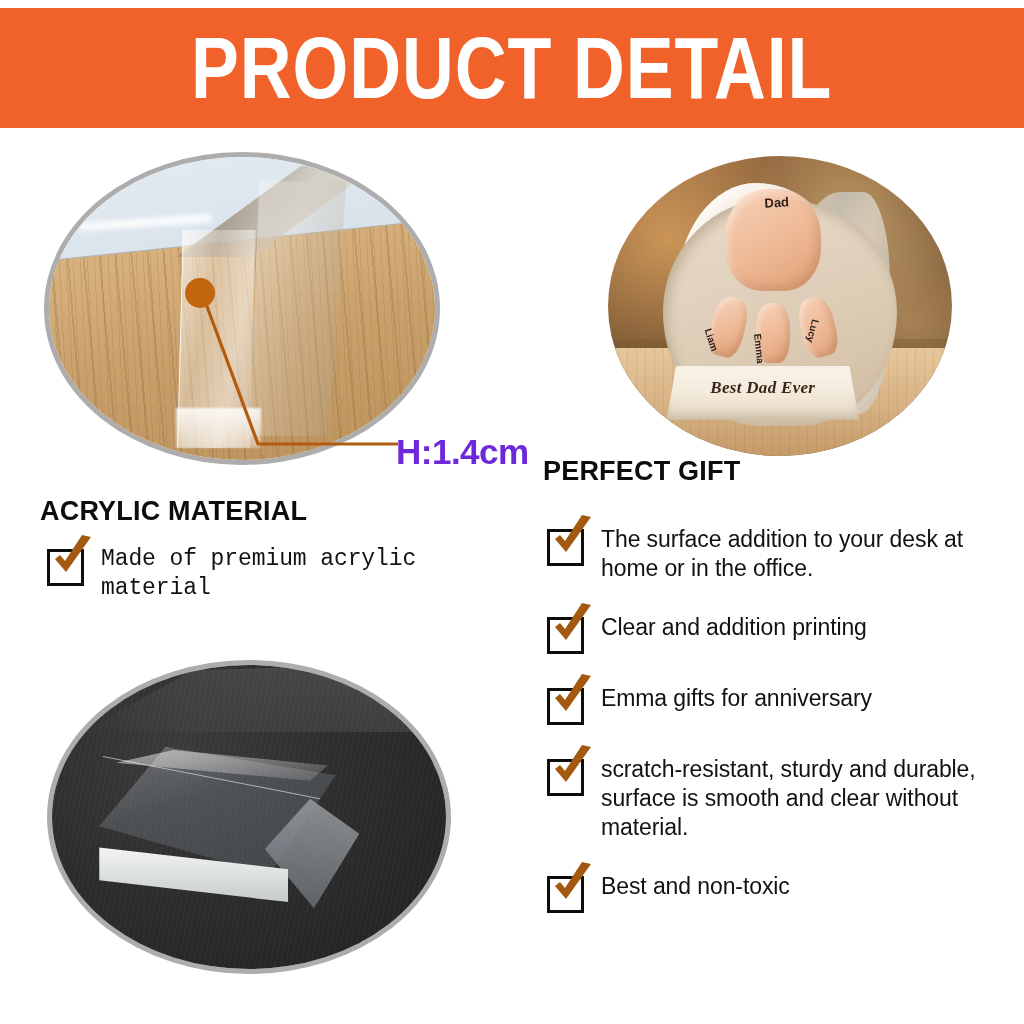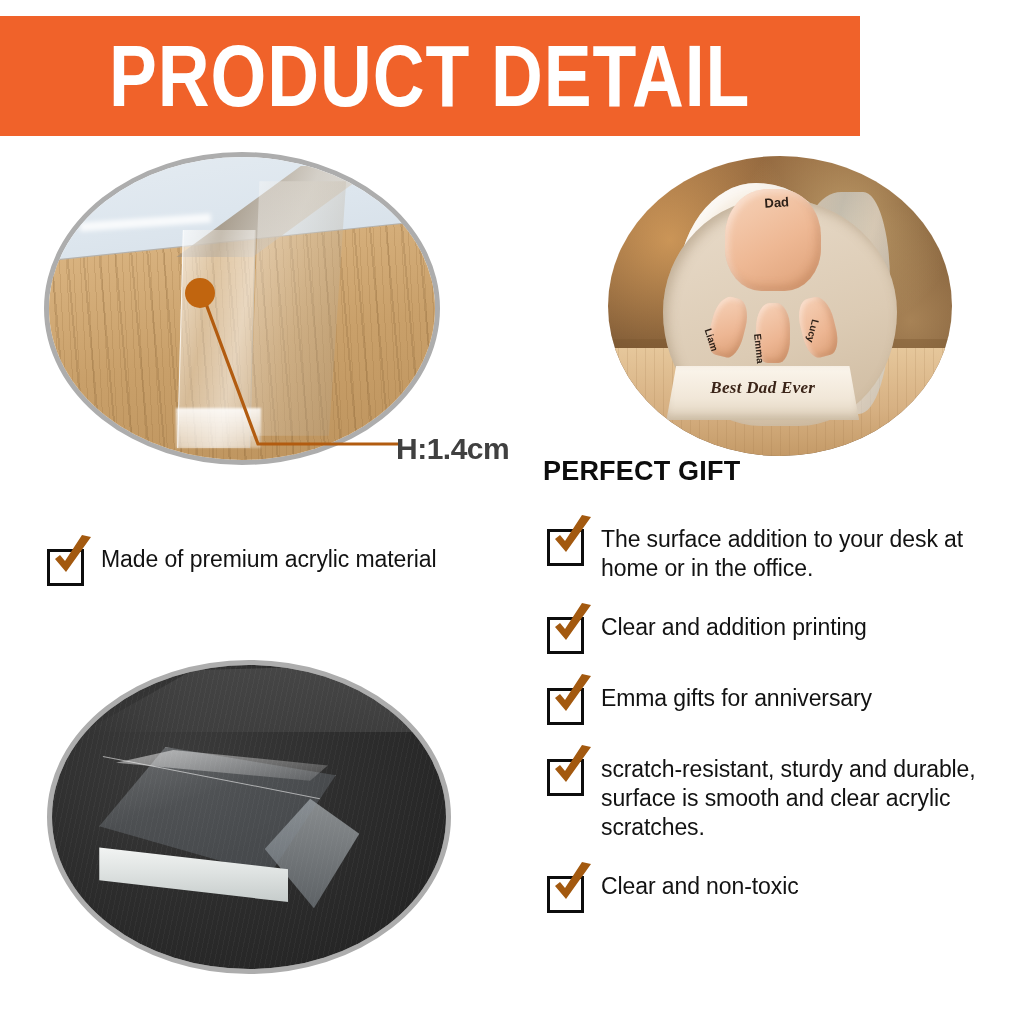--- a/index.html
+++ b/index.html
@@ -15,22 +15,22 @@
   .page {
     position: relative;
     width: 1024px;
     height: 1024px;
     background: #ffffff;
   }
 
   
   .banner {
     position: absolute;
-    left: 0; top: 16px;
-    width: 860px;
+    left: 0; top: 8px;
+    width: 1024px;
     height: 120px;
     background: #f0622a;
     display: flex;
     align-items: center;
     justify-content: center;
   }
   .banner-title {
     color: #ffffff;
     font-family: "Liberation Sans", sans-serif;
     font-size: 78px;
@@ -138,22 +138,22 @@
   
   #callout-svg {
     position: absolute;
     left: 150px; top: 260px;
     width: 290px; height: 220px;
     overflow: visible;
   }
   .callout-label {
     position: absolute;
     left: 396px; top: 432px;
-    color: #404040;
-    font-size: 30px;
+    color: #6d28d9;
+    font-size: 35px;
     font-weight: bold;
     letter-spacing: -0.5px;
     white-space: nowrap;
   }
 
   
   #oval-product {
     left: 608px; top: 156px;
     width: 344px; height: 300px;
   }
@@ -347,21 +347,21 @@
 
   .feature-list { position: absolute; }
   #list-acrylic { left: 47px;  top: 545px; width: 470px; }
   #list-gift    { left: 547px; top: 525px; width: 470px; }
 
   .feature-item {
     display: flex;
     align-items: flex-start;
     position: relative;
   }
-  #list-acrylic .feature-item { margin-bottom: 0; }
+  #list-acrylic .feature-item { margin-bottom: 0; font-family: Liberation Mono, monospace; }
   #list-gift .feature-item { margin-bottom: 30px; }
 
   .checkbox {
     position: relative;
     flex: 0 0 auto;
     width: 37px; height: 37px;
     border: 3px solid #0d0d0d;
     background: #ffffff;
     margin-top: 4px;
   }
@@ -430,20 +430,21 @@
   <div class="oval bordered" id="oval-block">
     <div class="slate-bg"></div>
     <div class="slate-topedge"></div>
     <div class="block-right"></div>
     <div class="block-top"></div>
     <div class="block-top-sheen"></div>
     <div class="block-edge-line"></div>
     <div class="block-front"></div>
   </div>
 
+  <div class="section-heading" id="heading-acrylic">ACRYLIC MATERIAL</div>
 
   <div class="feature-list" id="list-acrylic">
     <div class="feature-item">
       <div class="checkbox">
         <svg viewBox="0 0 48 48">
           <path d="M7 24 L18 37 L43 2 L34 0 L17 26 L12 20 Z" fill="#a3590f"></path>
         </svg>
       </div>
       <div class="feature-text">Made of premium acrylic material</div>
     </div>
@@ -479,27 +480,27 @@
       </div>
       <div class="feature-text">Emma gifts for anniversary</div>
     </div>
 
     <div class="feature-item">
       <div class="checkbox">
         <svg viewBox="0 0 48 48">
           <path d="M7 24 L18 37 L43 2 L34 0 L17 26 L12 20 Z" fill="#a3590f"></path>
         </svg>
       </div>
-      <div class="feature-text">scratch-resistant, sturdy and durable, surface is smooth and clear acrylic scratches.</div>
+      <div class="feature-text">scratch-resistant, sturdy and durable, surface is smooth and clear without material.</div>
     </div>
 
     <div class="feature-item">
       <div class="checkbox">
         <svg viewBox="0 0 48 48">
           <path d="M7 24 L18 37 L43 2 L34 0 L17 26 L12 20 Z" fill="#a3590f"></path>
         </svg>
       </div>
-      <div class="feature-text">Clear and non-toxic</div>
+      <div class="feature-text">Best and non-toxic</div>
     </div>
 
   </div>
 
 </div>
 
 </body></html>

